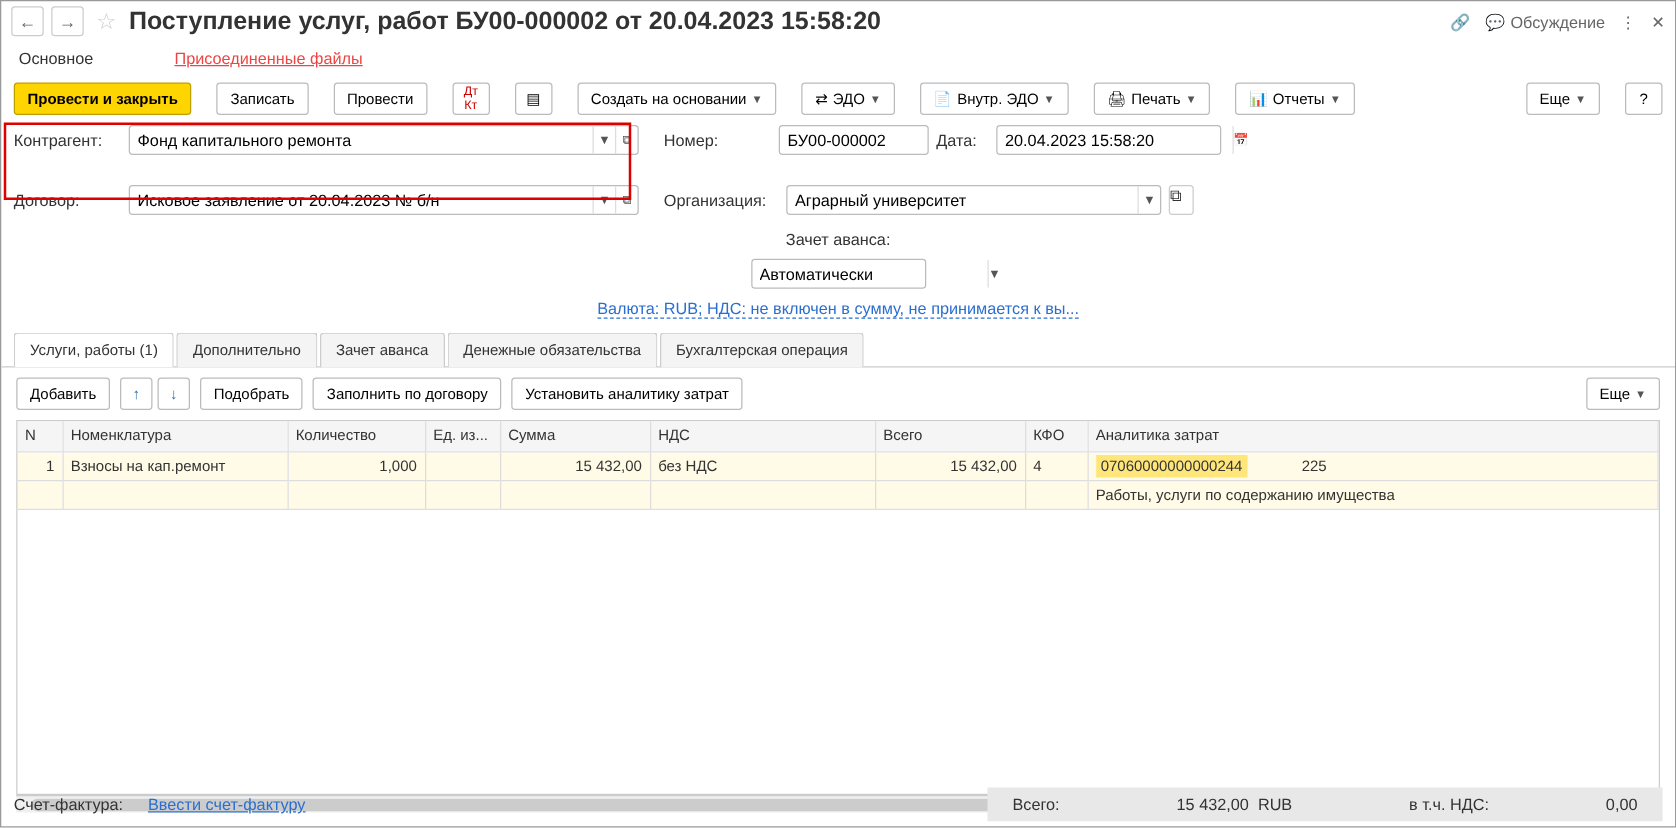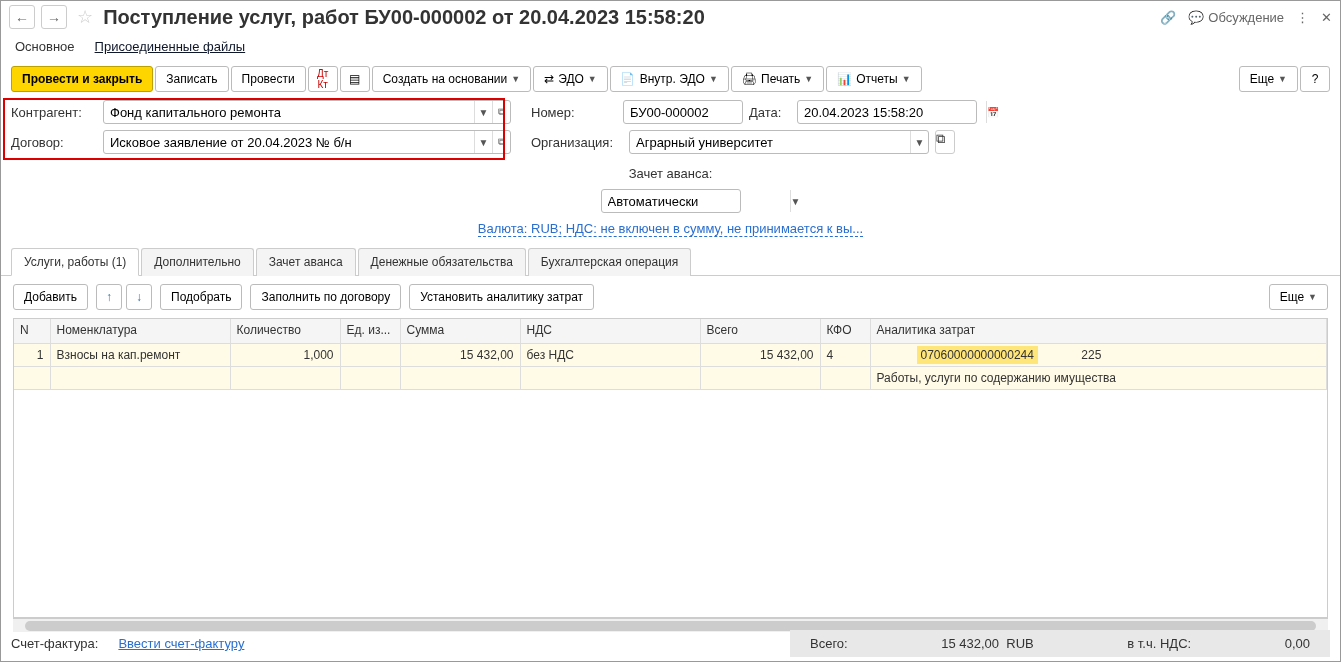--- a/index.html
+++ b/index.html
@@ -6,28 +6,28 @@
 body{font-family:Arial,sans-serif;font-size:13px;color:#333;background:#fff;width:1341px;height:662px;border:1px solid #999;position:relative;}
 .header-bar{display:flex;align-items:center;padding:4px 8px;gap:6px;}
 .nav-btn{width:26px;height:24px;border:1px solid #ccc;background:#fff;border-radius:3px;display:flex;align-items:center;justify-content:center;cursor:pointer;font-size:14px;color:#666;}
 .star-icon{color:#ccc;font-size:18px;margin:0 4px;}
 .doc-title{font-size:20px;font-weight:bold;flex:1;}
 .header-right{display:flex;align-items:center;gap:12px;color:#666;}
 .header-right span{cursor:pointer;}
 .section-tabs{display:flex;gap:20px;padding:6px 14px;font-size:13px;}
 .section-tabs .sec{cursor:pointer;}
 .section-tabs .active{color:#333;}
-.section-tabs .link{color:#0f172a;text-decoration:underline;}
-.toolbar{display:flex;padding:6px 10px;gap:2px;}
+.section-tabs .link{color:#ef4444;text-decoration:underline;margin-left:45px;}
+.toolbar{display:flex;padding:6px 10px;gap:20px;}
 .tb-btn{height:26px;padding:0 10px;border:1px solid #bbb;border-radius:3px;background:#fff;cursor:pointer;font-size:12px;display:flex;align-items:center;gap:4px;}
 .tb-btn.primary{background:#ffd500;border-color:#bba000;font-weight:bold;}
 .tb-btn.icon-only{width:30px;padding:0;justify-content:center;}
 .tb-btn .caret{font-size:9px;color:#555;}
 .tb-spacer{flex:1;}
-.form-grid{display:grid;grid-template-columns:500px 1fr;gap:6px 20px;padding:2px 10px 8px 10px;position:relative;}
+.form-grid{display:grid;grid-template-columns:500px 1fr;gap:24px 20px;padding:2px 10px 8px 10px;position:relative;}
 .redbox{position:absolute;border:2px solid #d00;left:2px;top:0px;width:502px;height:62px;pointer-events:none;z-index:5;}
 .frow{display:flex;align-items:center;gap:6px;}
 .flabel{width:86px;}
 .flabel.wide{width:92px;}
 .finput{flex:1;height:24px;border:1px solid #bbb;border-radius:3px;display:flex;align-items:center;}
 .finput input{flex:1;border:none;outline:none;padding:0 6px;font-size:13px;background:transparent;}
 .finput .ibtn{width:18px;height:22px;border-left:1px solid #ddd;display:flex;align-items:center;justify-content:center;font-size:10px;color:#555;cursor:pointer;}
 .extra-row{display:flex;align-items:center;padding:4px 10px;gap:8px;flex-direction:column;}
 .extra-row .finput{width:140px;flex:none;}
 .currency-link{color:#2a6fd0;text-decoration:underline;cursor:pointer;border-bottom:1px dashed #2a6fd0;text-decoration:none;}
@@ -197,21 +197,21 @@
   <tbody>
     <tr class="rowbg">
       <td class="num">1</td>
       <td>Взносы на кап.ремонт</td>
       <td class="num">1,000</td>
       <td></td>
       <td class="num">15 432,00</td>
       <td>без НДС</td>
       <td class="num">15 432,00</td>
       <td>4</td>
-      <td><span class="highlight" style="padding:2px 4px;margin-left:40px;">07060000000000244</span>&nbsp;&nbsp;&nbsp;&nbsp;&nbsp;&nbsp;&nbsp;&nbsp;&nbsp;&nbsp;&nbsp;&nbsp;&nbsp;<span>225</span></td>
+      <td><span class="highlight" style="padding:2px 4px;">07060000000000244</span>&nbsp;&nbsp;&nbsp;&nbsp;&nbsp;&nbsp;&nbsp;&nbsp;&nbsp;&nbsp;&nbsp;&nbsp;&nbsp;<span>225</span></td>
     </tr>
     <tr class="rowbg">
       <td></td>
           <td></td>
           <td></td>
           <td></td>
           <td></td>
           <td></td>
           <td></td>
           <td></td>

